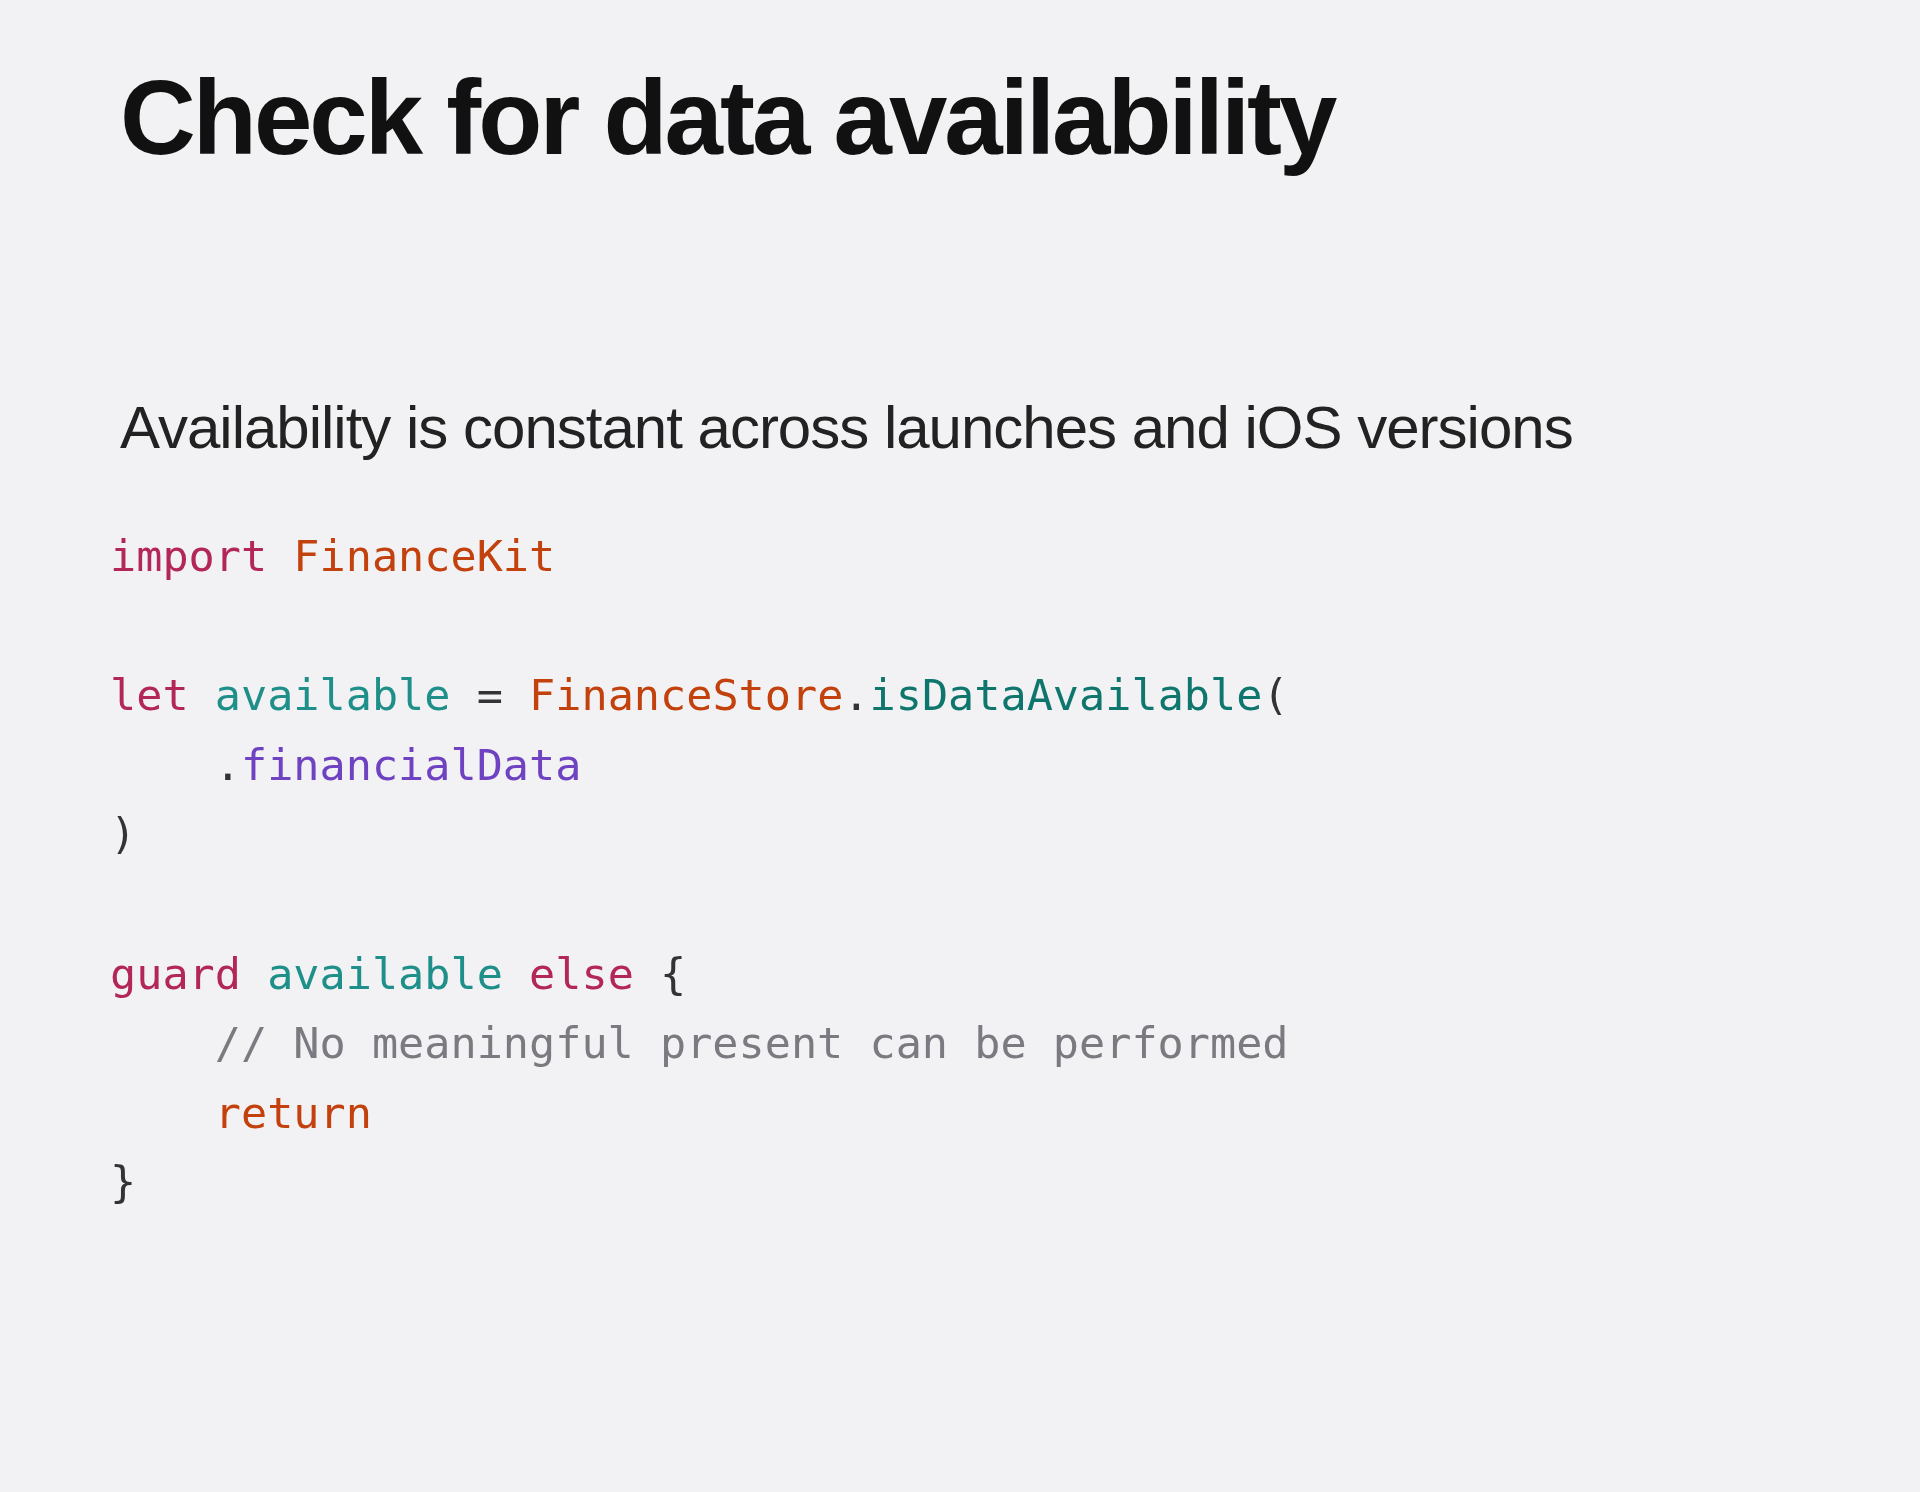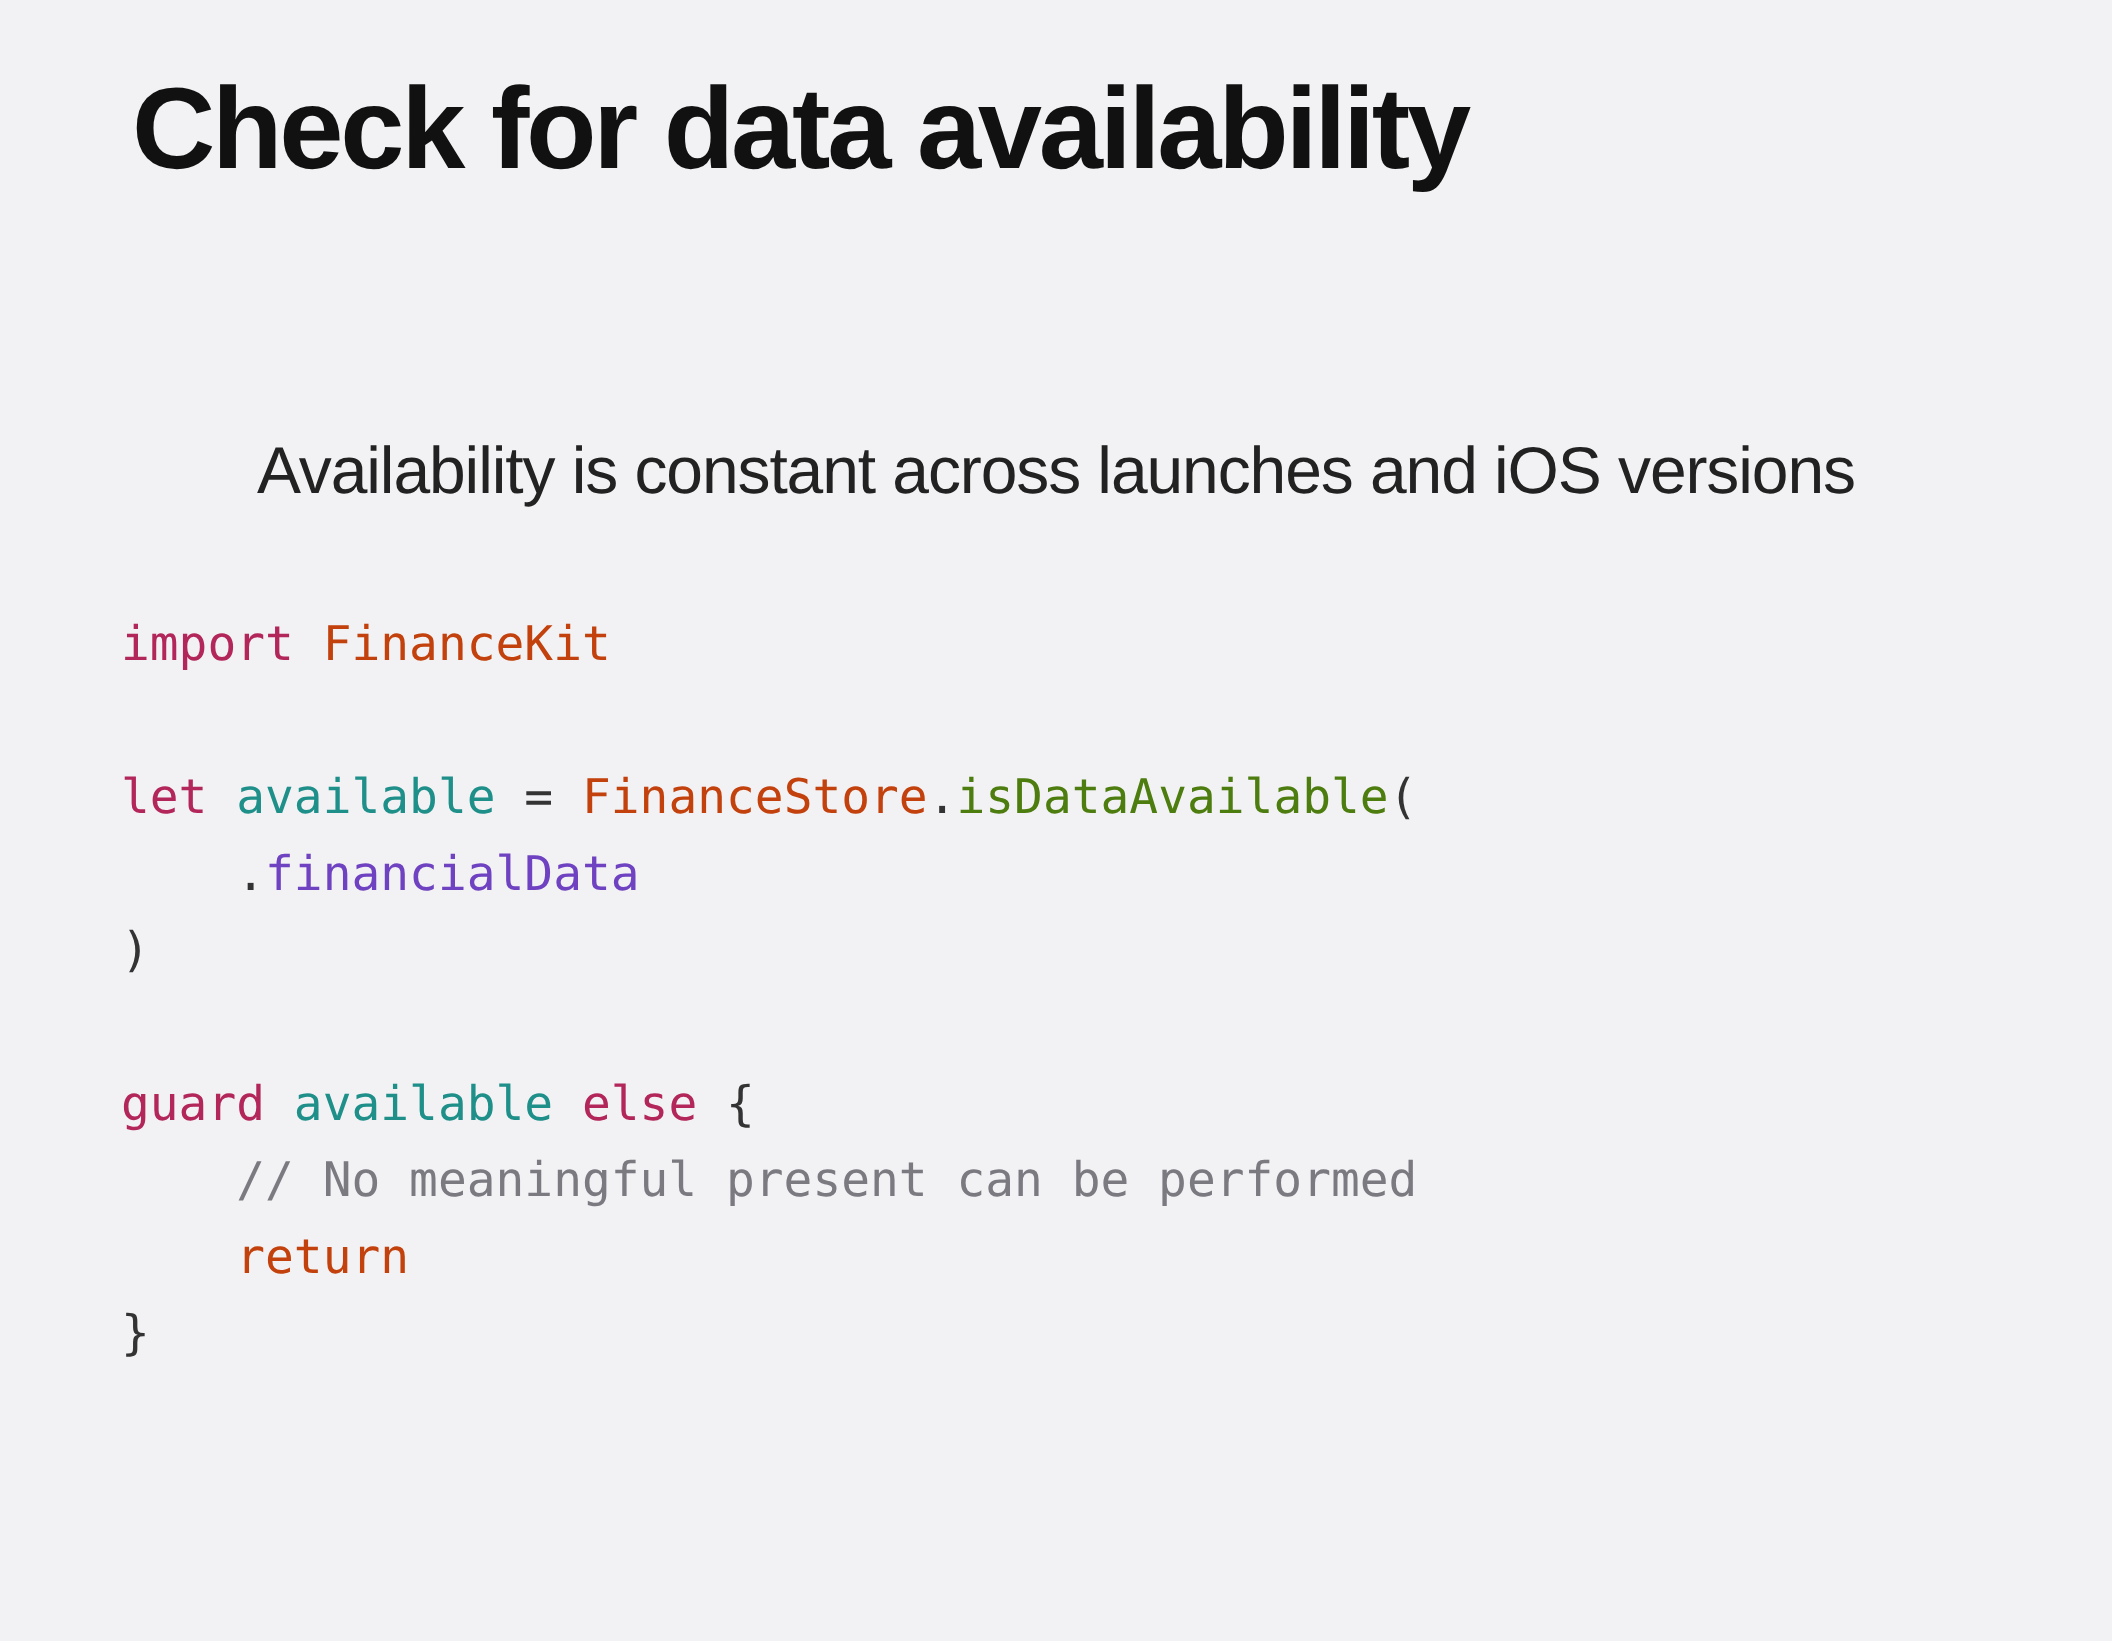--- a/index.html
+++ b/index.html
@@ -19,22 +19,21 @@
     padding: 58px 120px 16px 120px;
   }
   .title {
     font-size: 105px;
     font-weight: 700;
     letter-spacing: -3px;
     margin: 0 0 215px 0;
     color: #111;
   }
   .bullets {
-    margin-bottom: 90px;
-    text-align: center;
+    margin-bottom: 60px;
   }
   .bullet {
     font-size: 60px;
     font-weight: 400;
     letter-spacing: -1px;
     margin: 0 0 48px 0;
     color: #222;
   }
   .code-block {
     margin-left: -10px;
@@ -44,21 +43,21 @@
     color: #333;
     white-space: pre;
   }
   .kw-import   { color: #b3265a; }
   .kw-let      { color: #b3265a; }
   .kw-guard    { color: #b3265a; }
   .kw-else     { color: #b3265a; }
   .kw-return   { color: #c2410c; }
   .ident-type  { color: #c2410c; }
   .ident-var   { color: #1f8f8a; }
-  .fn-call     { color: #4d7c0f; }
+  .fn-call     { color: #0f766e; }
   .enum-case   { color: #6f42c1; text-align: center; }
   .comment     { color: #7a7a80; }
   .plain       { color: #333; }
 </style>
 </head>
 <body>
 
 <div class="slide">
 
   <h1 class="title">Check for data availability</h1>

